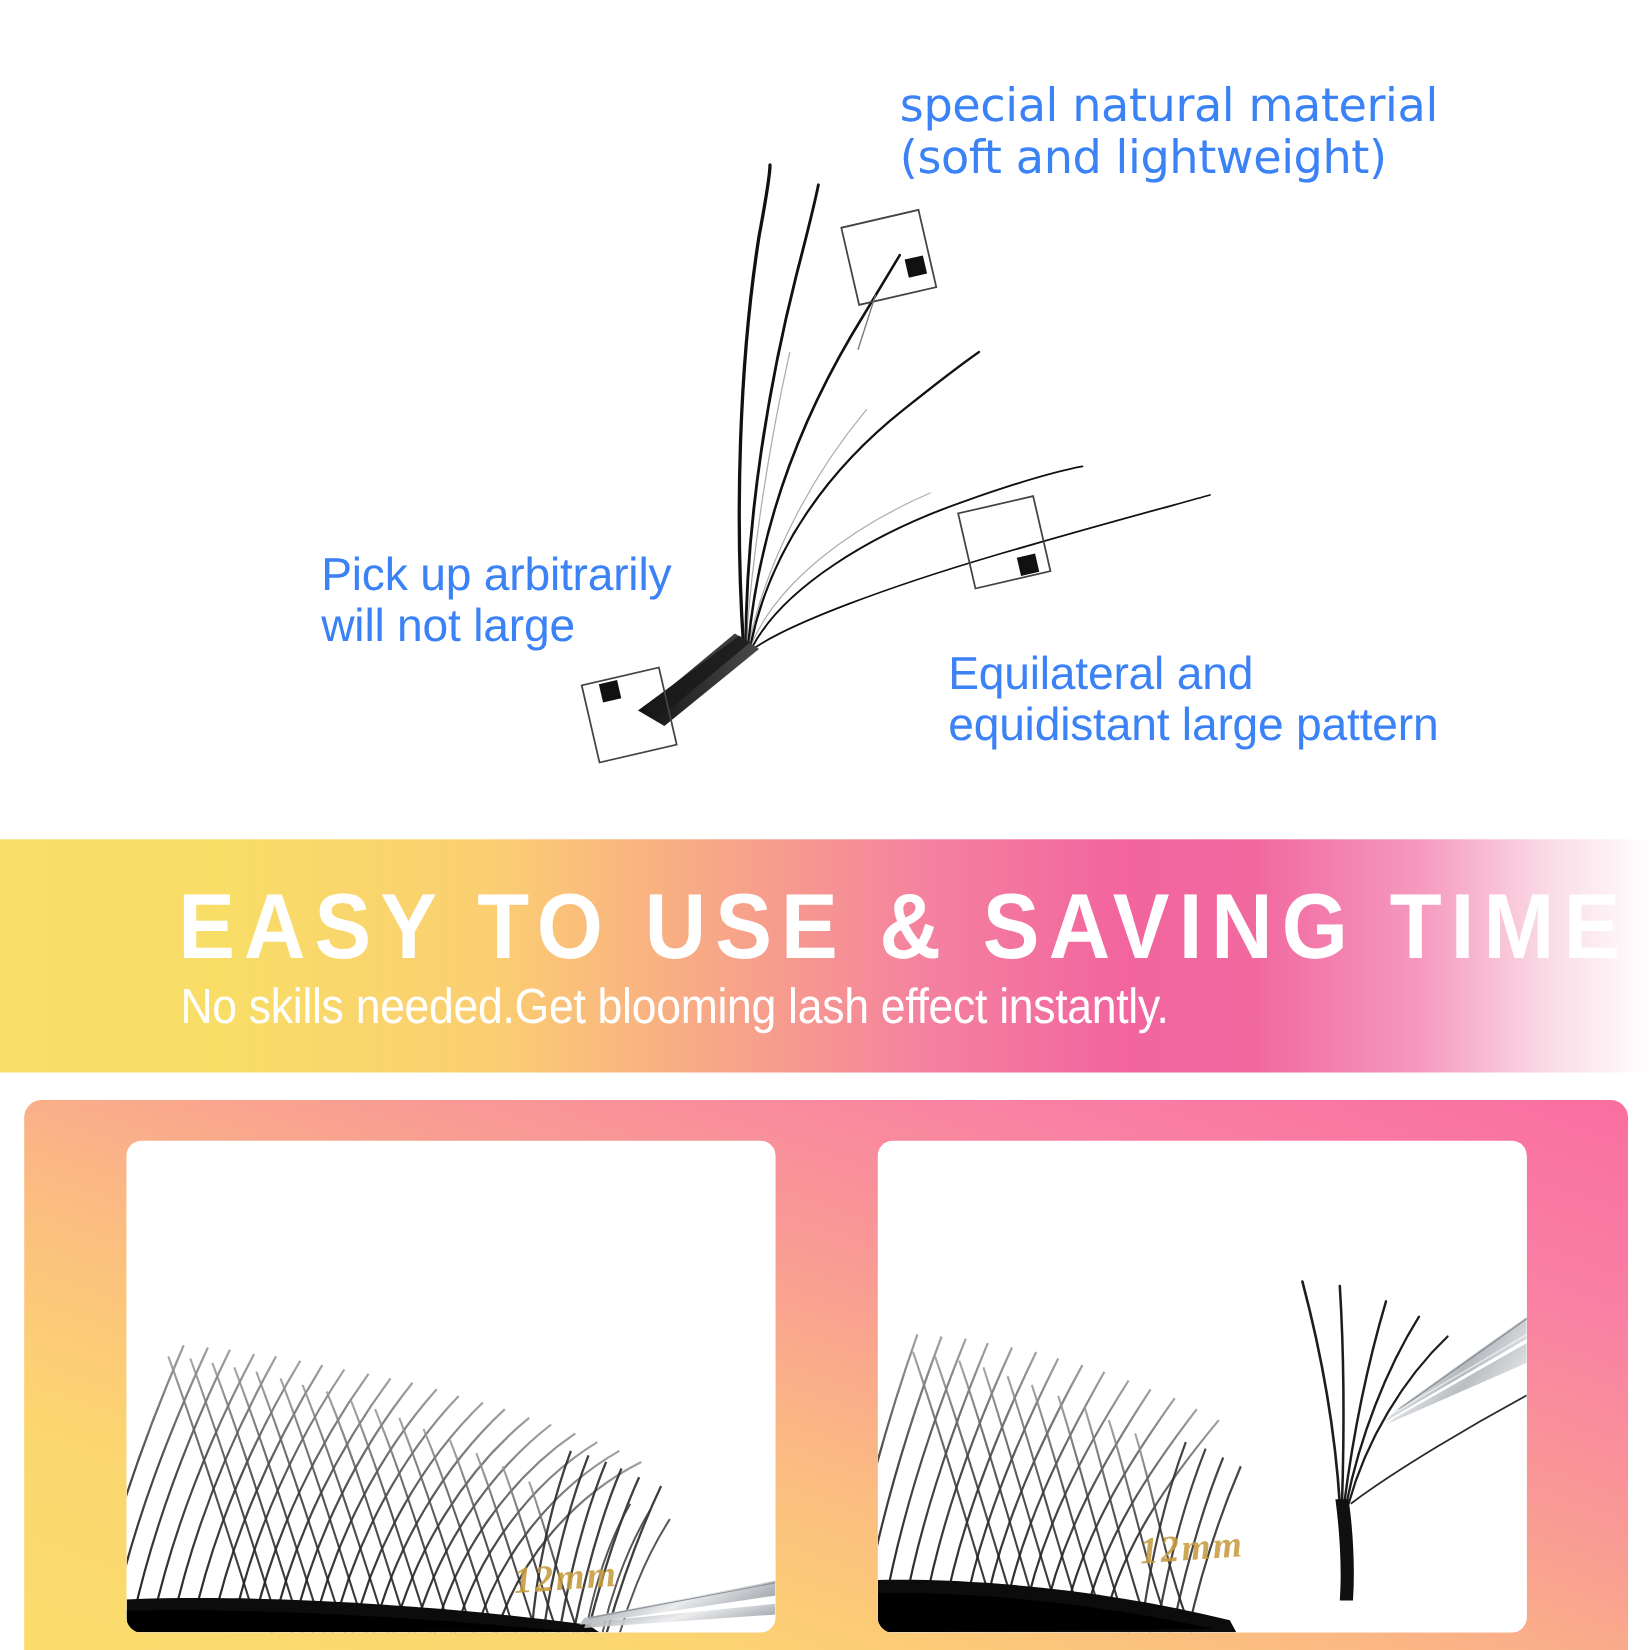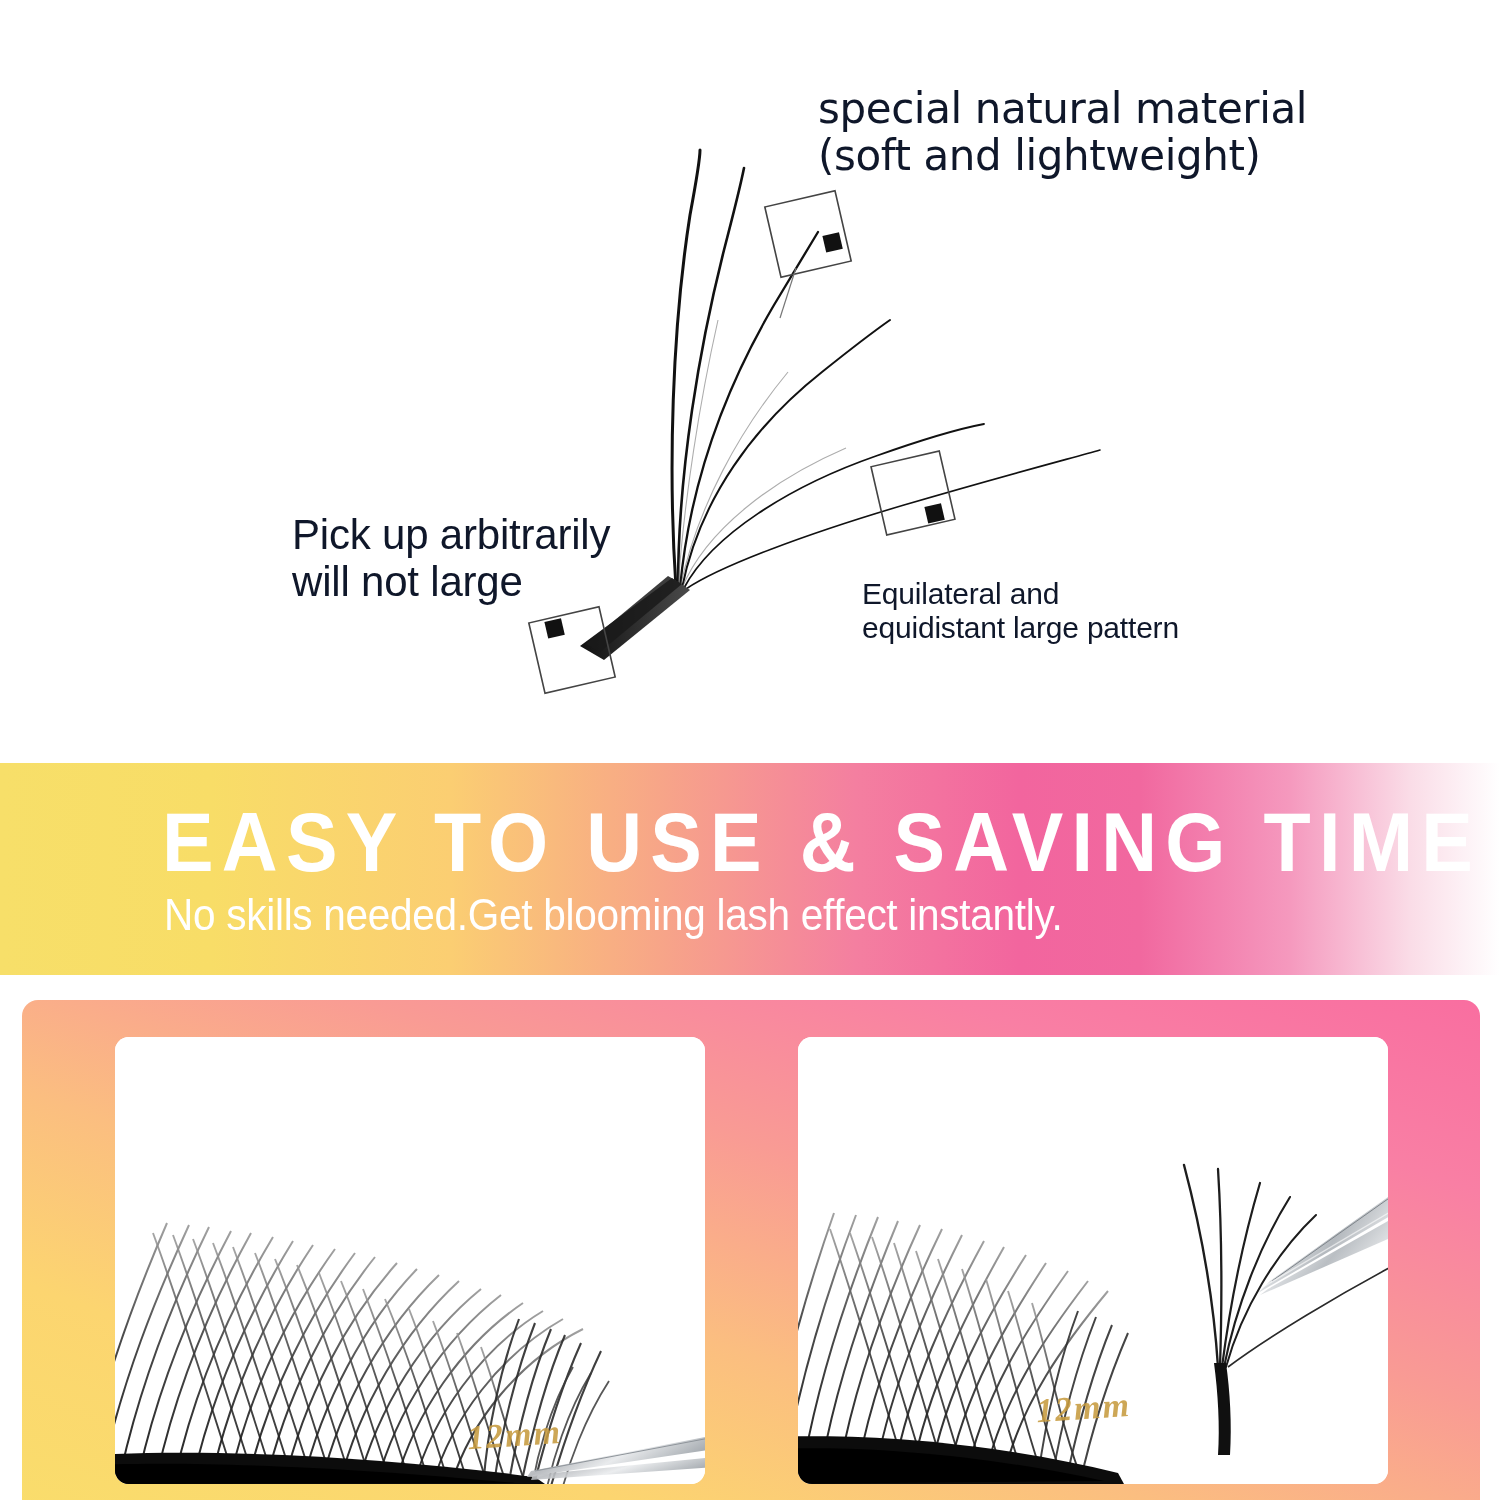--- a/index.html
+++ b/index.html
@@ -23,44 +23,43 @@
     background: #ffffff;
   }
   #lash-diagram-svg {
     position: absolute;
     left: 0; top: 0;
     width: 1500px; height: 758px;
   }
 
   .callout {
     position: absolute;
-    color: #0f172a;
+    color: #3b82f6;
     line-height: 1.12;
     white-space: pre;
     font-weight: 400;
-    margin-top: 13px;
   }
   #callout-material {
     left: 818px;
     top: 72px;
     font-size: 42px;
     font-family: "DejaVu Sans", sans-serif;
     letter-spacing: -0.4px;
   }
   #callout-pickup {
     left: 292px;
     top: 498px;
     font-size: 42px;
     font-family: "Liberation Sans", sans-serif;
     letter-spacing: -0.2px;
   }
   #callout-equilateral {
     left: 862px;
-    top: 564px;
-    font-size: 30px;
+    top: 588px;
+    font-size: 42px;
     font-family: "Liberation Sans", sans-serif;
     letter-spacing: -0.2px;
   }
 
   
   #headline-banner {
     position: absolute;
     left: 0; top: 763px;
     width: 1500px; height: 212px;
     background: linear-gradient(90deg,

